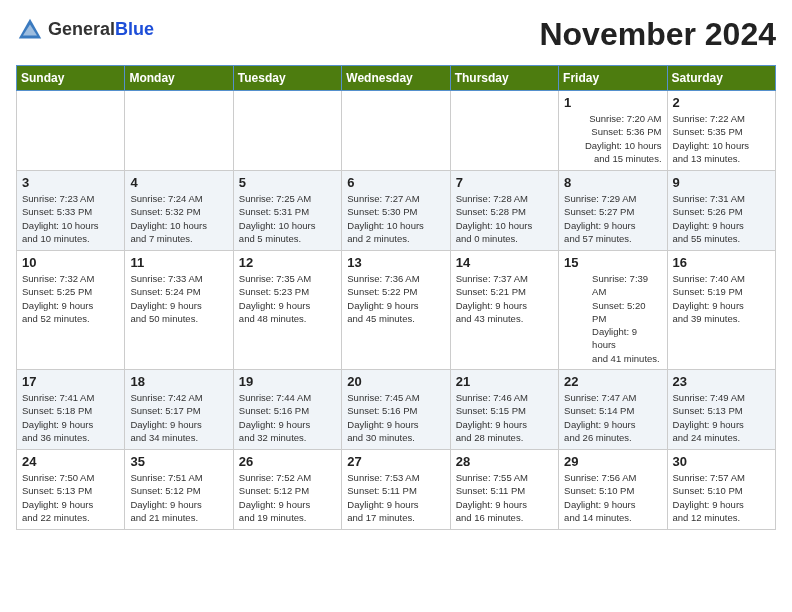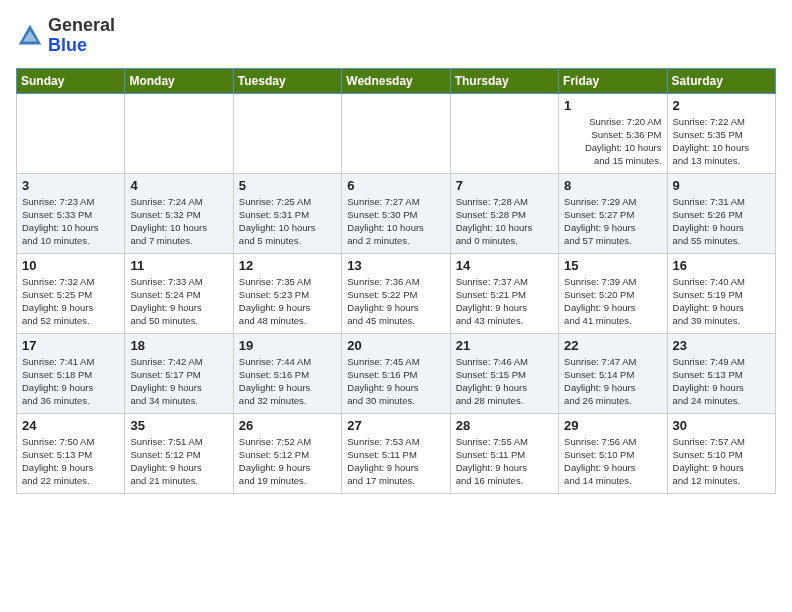--- a/index.html
+++ b/index.html
@@ -15,24 +15,25 @@
       justify-content: space-between;
       align-items: flex-start;
       margin-bottom: 12px;
     }
     .logo {
       display: flex;
       align-items: center;
     }
     .logo-text {
       display: flex;
-      flex-direction: column;
+      flex-direction: row;
       font-size: 18px;
       font-weight: bold;
       line-height: 1.1;
+      text-align: right;
     }
     .logo-general { color: #333; }
     .logo-blue { color: #1d4ed8; }
     .logo-icon {
       width: 28px;
       height: 28px;
       margin-right: 4px;
     }
     .title-area {
       text-align: right;
@@ -99,20 +100,21 @@
       <rect x="0" y="0" width="40" height="40" fill="none"></rect>
       <polygon points="20,4 36,32 4,32" fill="#3a7abf"></polygon>
       <polygon points="20,12 30,28 10,28" fill="#fff" opacity="0.5"></polygon>
     </svg>
     <div class="logo-text">
       <span class="logo-general">General</span>
       <span class="logo-blue">Blue</span>
     </div>
   </div>
   <div class="title-area">
+    <div class="month-title">November 2024</div>
   </div>
 </div>
 
 <table>
   <thead>
     <tr>
     <th>Sunday</th>
         <th>Monday</th>
         <th>Tuesday</th>
         <th>Wednesday</th>
@@ -225,21 +227,21 @@
         </td>
         <td>
           <span class="day-number">14</span>
           <div class="day-info" style="white-space: pre-line;">Sunrise: 7:37 AM
 Sunset: 5:21 PM
 Daylight: 9 hours
 and 43 minutes.</div>
         </td>
         <td>
           <span class="day-number">15</span>
-          <div class="day-info" style="white-space: pre-line;">Sunrise: 7:39 AM
+          <div class="day-info" style="white-space: pre-line; margin-left: 28px;">Sunrise: 7:39 AM
 Sunset: 5:20 PM
 Daylight: 9 hours
 and 41 minutes.</div>
         </td>
         <td>
           <span class="day-number">16</span>
           <div class="day-info" style="white-space: pre-line;">Sunrise: 7:40 AM
 Sunset: 5:19 PM
 Daylight: 9 hours
 and 39 minutes.</div>

